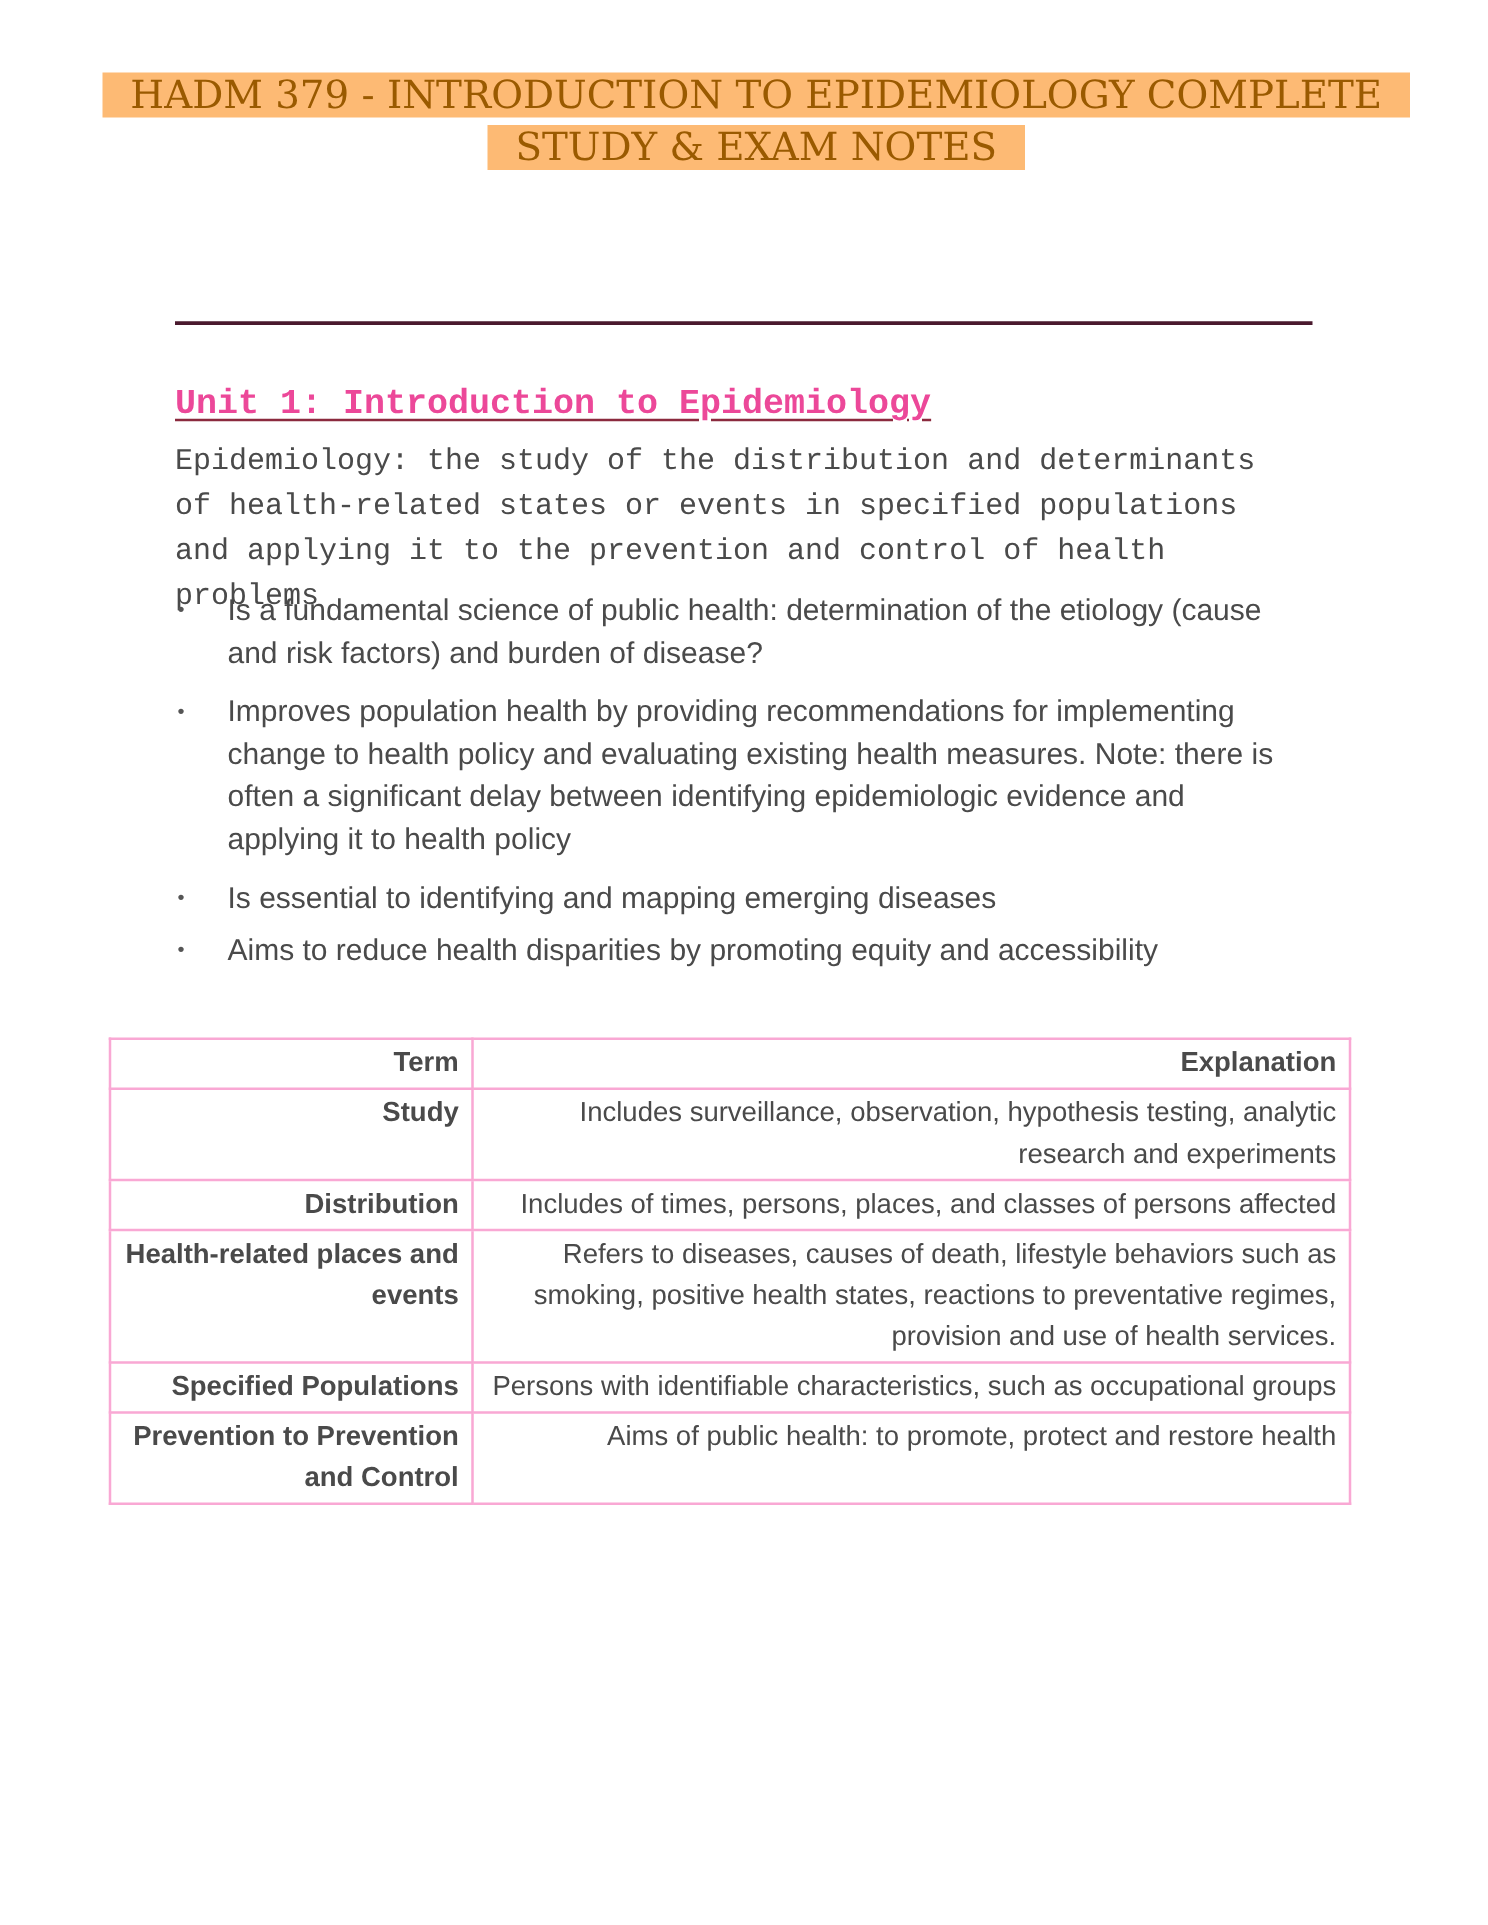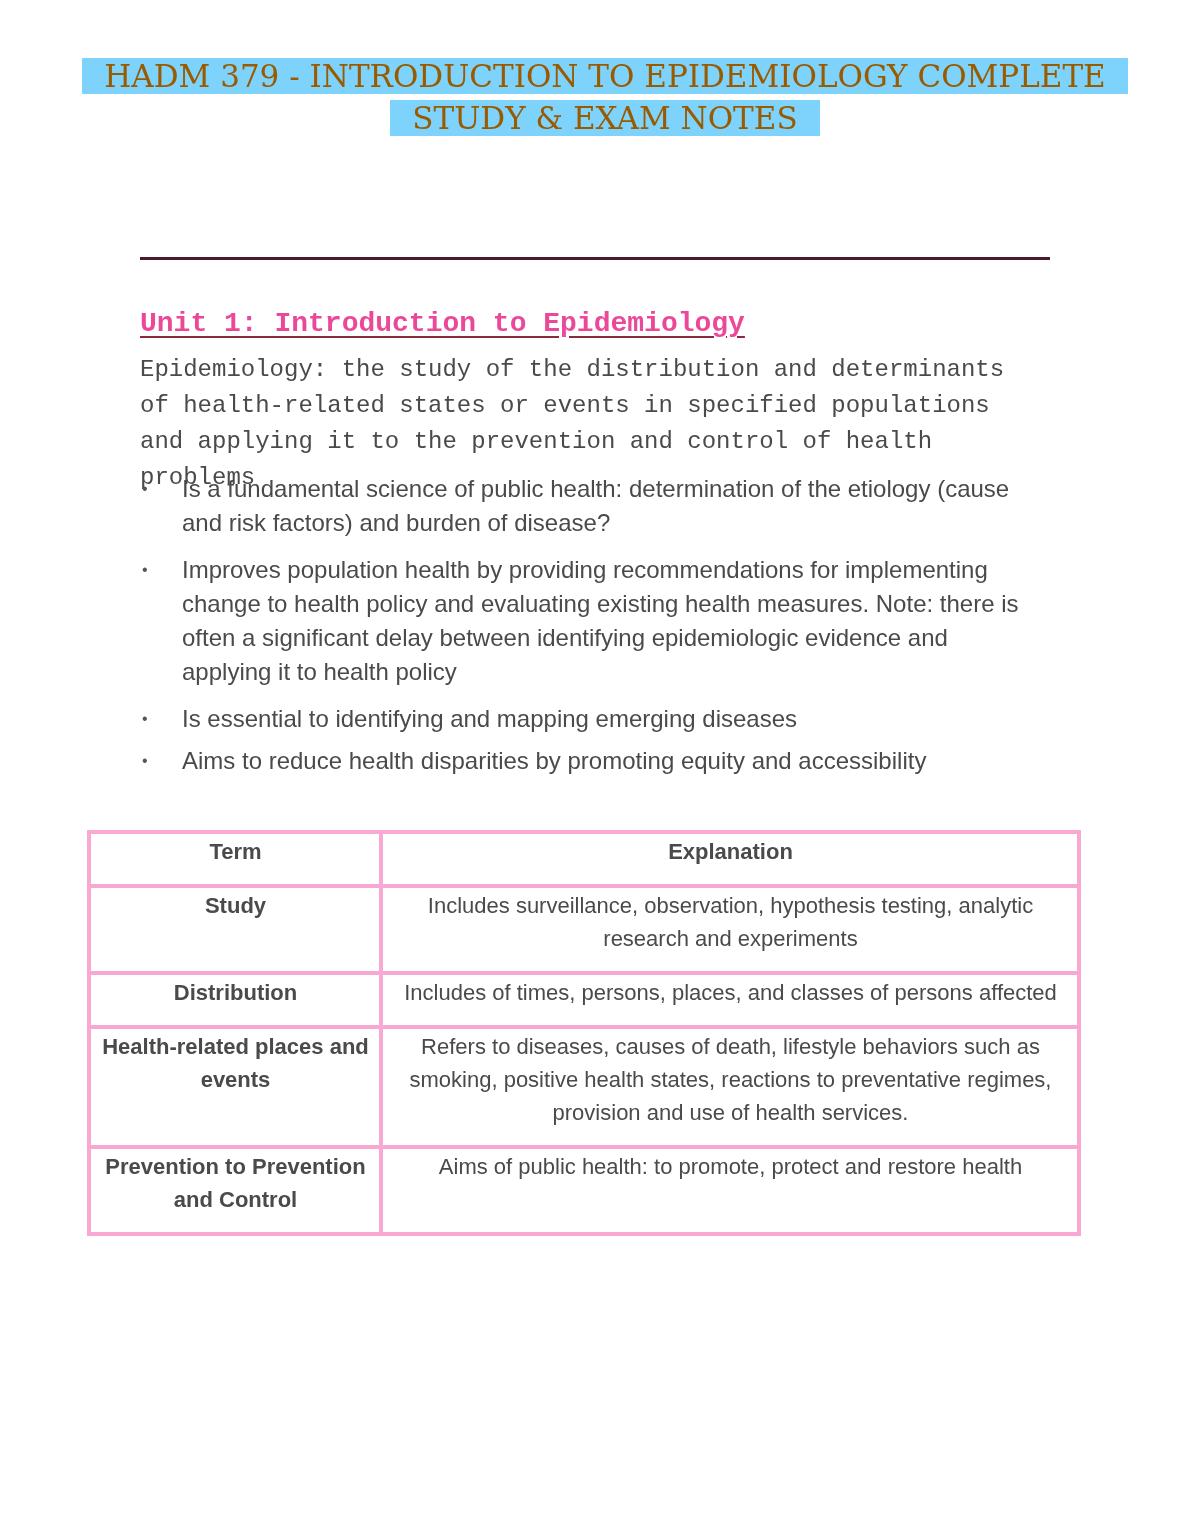--- a/index.html
+++ b/index.html
@@ -3,21 +3,21 @@
   <meta charset="utf-8">
   <style>
     html, body { margin: 0; padding: 0; background: #ffffff; }
     body { width: 1190px; height: 1540px; position: relative; overflow: hidden; }
     .title-wrap {
       position: absolute; left: 80px; top: 55px; width: 1050px;
       text-align: center;
       font-family: "DejaVu Serif", "Liberation Serif", serif;
       font-size: 31px; line-height: 42px; color: #9a5a00; letter-spacing: 0px;
     }
-    .title-line { display: inline; background: #7dd3fc; padding: 0 22px; }
+    .title-line { display: inline; background: #fdba74; padding: 0 22px; }
     .rule {
       position: absolute; left: 140px; top: 257px; width: 910px; height: 3px;
       background: #4a1a2e;
     }
     .unit-heading {
       position: absolute; left: 140px; top: 308px;
       font-family: Liberation Mono, monospace; font-weight: bold;
       font-size: 28px; color: #ec4899;
       text-decoration: underline; text-decoration-color: #8b2a3e; text-underline-offset: 5px;
     }
@@ -37,22 +37,22 @@
     .bullets li .dot {
       position: absolute; left: 2px; top: 0; font-size: 16px; color: #555;
     }
     .bullets li:nth-child(3) { margin-bottom: 8px; }
     table.terms {
       position: absolute; left: 87px; top: 830px; width: 994px;
       border-collapse: collapse;
       font-family: "Liberation Sans", sans-serif; font-size: 22px; line-height: 33px; color: #4a4a4a;
     }
     table.terms td, table.terms th {
-      border: 4px solid #f9a8d4; vertical-align: top; text-align: center;
-      padding: 1px 10px 16px 11px;
+      border: 2px solid #f9a8d4; vertical-align: top; text-align: right;
+      padding: 1px 10px 4px 11px;
     }
     table.terms th { font-weight: bold; }
     table.terms td.term { font-weight: bold; width: 267px; margin-left: 12px; }
   </style>
 </head>
 <body>
 
 <div class="title-wrap">
   <span class="title-line">HADM 379 - INTRODUCTION TO EPIDEMIOLOGY COMPLETE</span><br>
   <span class="title-line">STUDY &amp; EXAM NOTES</span>
@@ -97,17 +97,21 @@
     </tr>
     <tr>
       <td class="term">Distribution</td>
       <td>Includes of times, persons, places, and classes of persons affected</td>
     </tr>
     <tr>
       <td class="term">Health-related places and events</td>
       <td>Refers to diseases, causes of death, lifestyle behaviors such as smoking, positive health states, reactions to preventative regimes, provision and use of health services.</td>
     </tr>
     <tr>
+      <td class="term">Specified Populations</td>
+      <td>Persons with identifiable characteristics, such as occupational groups</td>
+    </tr>
+    <tr>
       <td class="term">Prevention to Prevention and Control</td>
       <td>Aims of public health: to promote, protect and restore health</td>
     </tr>
   </tbody>
 </table>
 
 </body></html>

